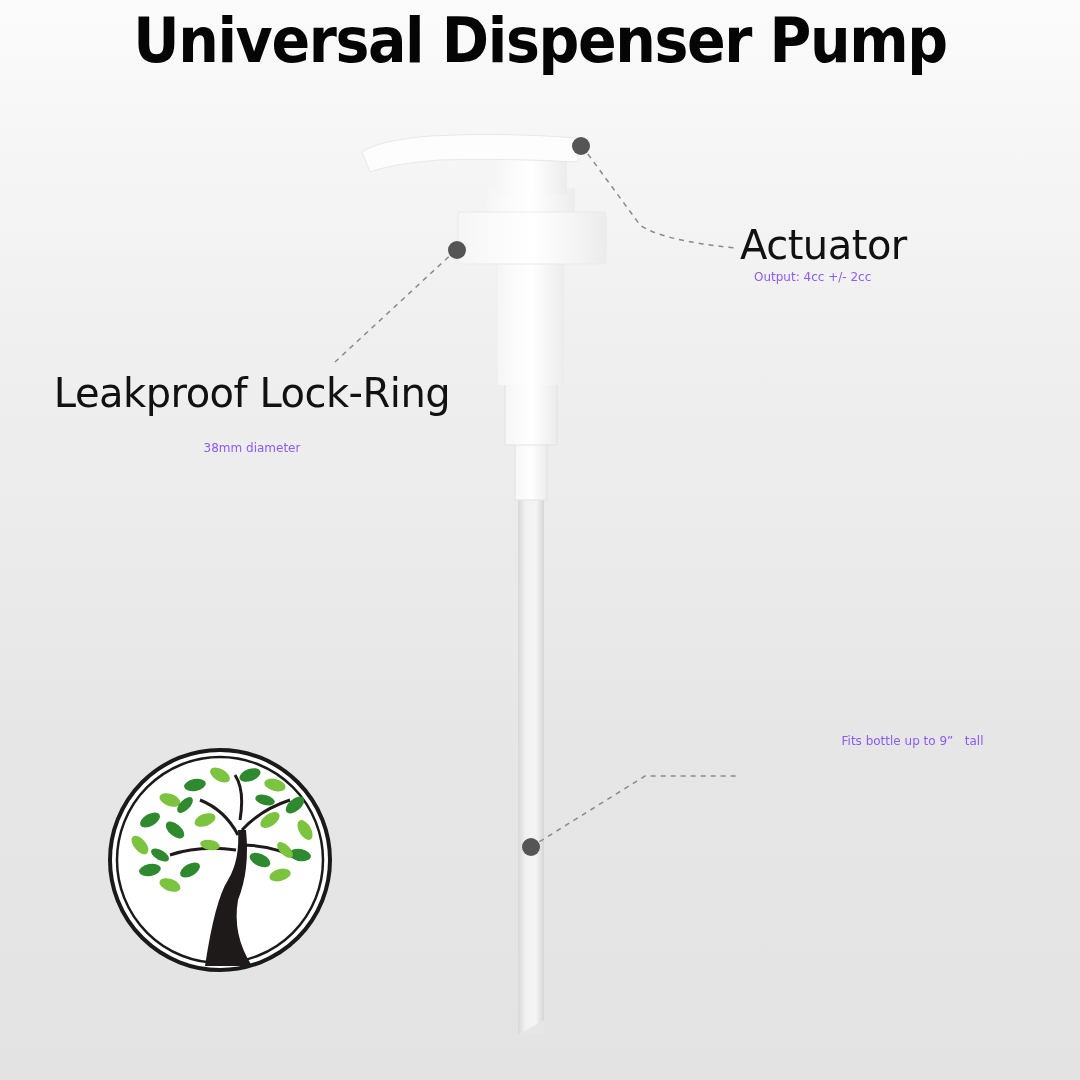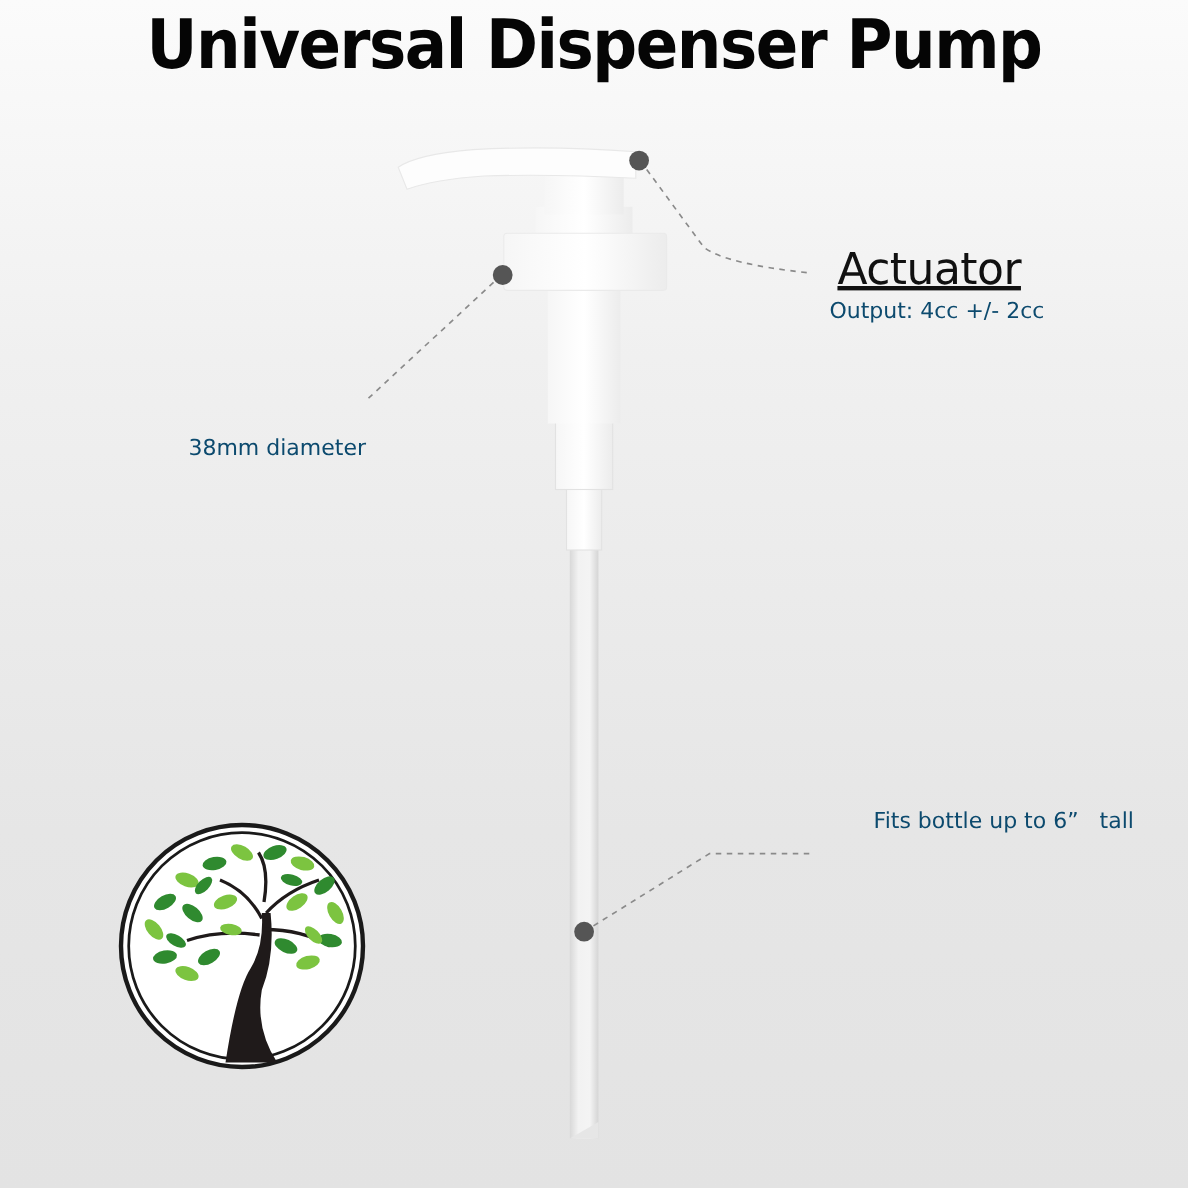--- a/index.html
+++ b/index.html
@@ -8,22 +8,22 @@
     background: linear-gradient(to bottom, #fbfbfb 0%, #f0f0f0 30%, #e6e6e6 70%, #e3e3e3 100%);
     font-family: "DejaVu Sans", sans-serif;
     color: #111;
   }
   .title {
     position: absolute; left: 0; top: 0; width: 1080px; text-align: center;
     font-size: 62px; font-weight: bold; letter-spacing: -1.5px; line-height: 82px;
     color: #050505; transform: scaleX(0.92); transform-origin: center;
   }
   .label { position: absolute; text-align: center; }
-  .label .main { font-size: 40px; color: #111; letter-spacing: -0.5px; white-space: nowrap; text-decoration: underline; }
-  .label .sub { font-size: 20px; color: #0c4a6e; white-space: nowrap; margin-top: 2px; }
+  .label .main { font-size: 40px; color: #111; letter-spacing: -0.5px; white-space: nowrap; }
+  .label .sub { font-size: 12px; color: #8b5cf6; white-space: nowrap; margin-top: 2px; }
   svg.art { position: absolute; left: 0; top: 0; }
 </style>
 </head>
 <body>
 
 <div class="title">Universal Dispenser Pump</div>
 
 <svg class="art" width="1080" height="1080" viewBox="0 0 1080 1080">
   <defs>
     <linearGradient id="white" x1="0" x2="1">
@@ -102,18 +102,19 @@
     </g>
   </g>
 </svg>
 
 <div class="label" style="left:740px; top:222px;">
   <div class="main">Actuator</div>
   <div class="sub" style="text-align:left; margin-left:14px;">Output: 4cc +/- 2cc</div>
 </div>
 
 <div class="label" style="left:22px; top:370px; width:460px;">
+  <div class="main">Leakproof Lock-Ring</div>
   <div class="sub" style="margin-top:25px;">38mm diameter</div>
 </div>
 
 <div class="label" style="left:750px; top:728px; width:325px;">
-  <div class="sub" style="margin-top:6px; white-space:pre;">Fits bottle up to 6”   tall</div>
+  <div class="sub" style="margin-top:6px; white-space:pre;">Fits bottle up to 9”   tall</div>
 </div>
 
 </body></html>

